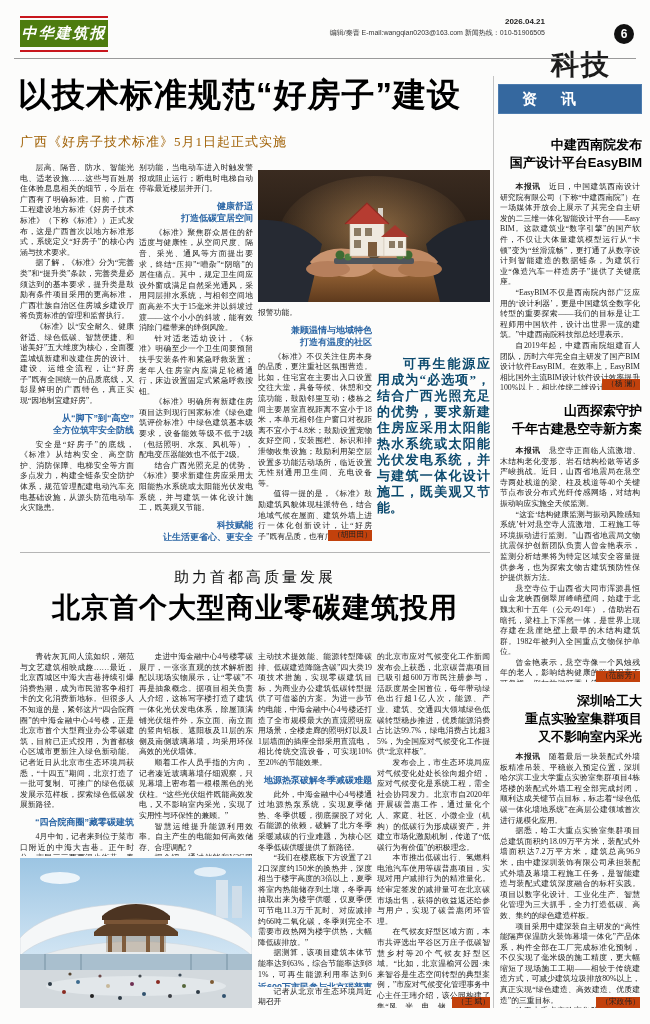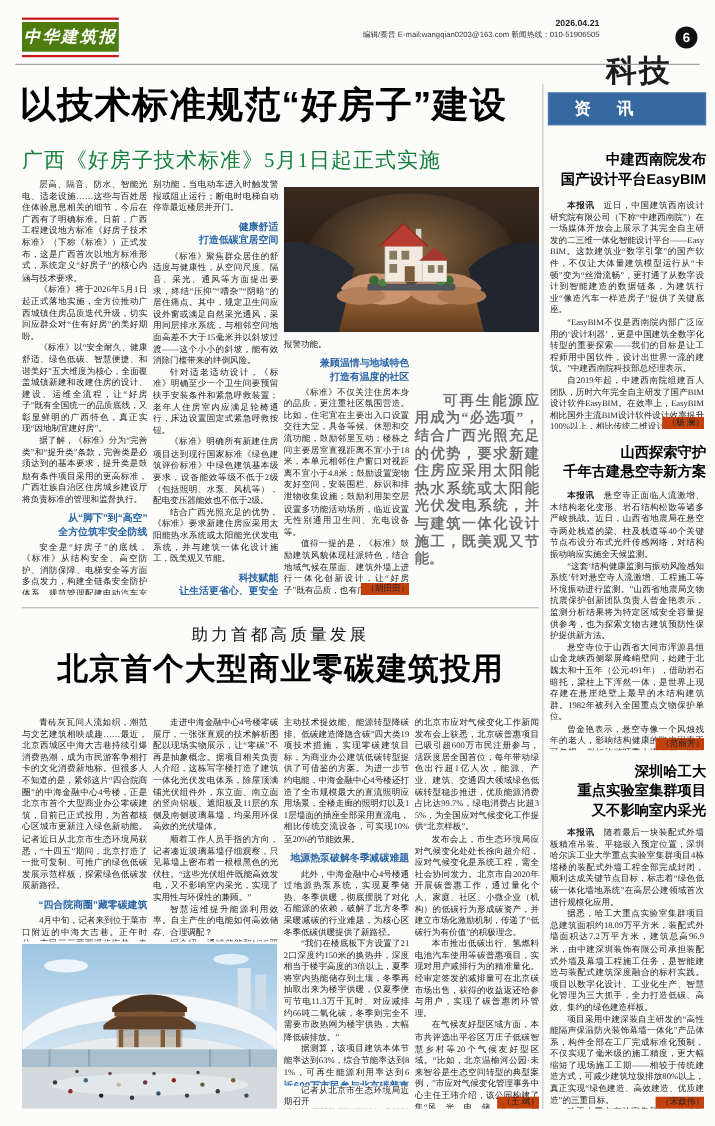--- a/index.html
+++ b/index.html
@@ -18,31 +18,31 @@
   .page-badge{width:20px;height:20px;border-radius:50%;background:#111;color:#fff;display:flex;
               align-items:center;justify-content:center;font-size:12px;font-weight:bold;
               font-family:"Liberation Sans",sans-serif;}
   .rule{background:#9a9a9a;height:1px;}
   .vrule{background:#c4c4c4;width:1px;}
   
   .headline{font-family:"Liberation Sans","DejaVu Sans",sans-serif;font-weight:900;color:#000;}
   .h1{font-size:33px;line-height:37px;letter-spacing:1px;}
   .h2{font-size:28px;line-height:32px;text-align:center;letter-spacing:1px;}
   .kicker{font-size:15px;text-align:center;color:#111;letter-spacing:3px;}
-  .subtitle{font-size:19px;color:#15803d;letter-spacing:1px;}
+  .subtitle{font-size:13px;color:#a16207;letter-spacing:1px;}
   .col{position:absolute;overflow:hidden;text-align:justify;font-size:7.8px;line-height:10.6px;
        word-break:break-all;color:#222;}
   .col p{margin:0;text-indent:2em;}
   .col p.noindent{text-indent:0;}
   .subhead{color:#2b66a5;font-weight:bold;text-align:right;text-indent:0 !important;
            font-family:"Liberation Sans","DejaVu Sans",sans-serif;font-size:9px;line-height:12px;
            margin:5px 0 4px 0;word-break:keep-all;}
   .byline{position:absolute;right:0;bottom:0;background:#c2410c;padding-left:5px;text-indent:0;
           font-size:7.8px;}
-  .quote{font-size:13px;line-height:16px;font-weight:bold;color:#737373;text-align:justify;
+  .quote{font-size:13px;line-height:16px;font-weight:bold;color:#0c4a6e;text-align:justify;
          word-break:break-all;}
   .quote p{margin:0;text-indent:2em;}
   
   .info-box{background:#35689f;color:#fff;display:flex;align-items:center;
             font-weight:bold;font-size:15px;letter-spacing:1.6em;text-indent:1.6em;
             font-family:"Liberation Sans",sans-serif;box-shadow:inset 0 0 0 1px #4d7cae;}
   .side-title{font-family:"Liberation Sans","DejaVu Sans",sans-serif;font-weight:bold;color:#000;
               font-size:13px;line-height:18px;text-align:right;padding-right:4px;word-break:keep-all;}
   .lead{font-weight:bold;}
   .photo{position:absolute;overflow:hidden;}
@@ -65,23 +65,22 @@
   </div>
   <div class="abs section-name" style="left:551px;top:14px;margin-top:32px;">科技</div>
   <div class="abs page-badge" style="left:614px;top:24px;">6</div>
   <div class="abs rule" style="left:14px;top:58px;width:622px;"></div>
 
   <div class="abs headline h1" style="left:18px;top:76px;width:472px;">以技术标准规范“好房子”建设</div>
   <div class="abs subtitle" style="left:20px;top:133px;width:470px;">广西《好房子技术标准》5月1日起正式实施</div>
 
   <div class="col" style="left:20px;top:163px;width:114px;height:378px;">
     <p>层高、隔音、防水、智能光电、适老设施……这些与百姓居住体验息息相关的细节，今后在广西有了明确标准。日前，广西工程建设地方标准《好房子技术标准》（下称《标准》）正式发布，这是广西首次以地方标准形式，系统定义“好房子”的核心内涵与技术要求。</p>
-    <p>《标准》将于2026年5月1日起正式落地实施，全方位推动广西城镇住房品质迭代升级，切实回应群众对“住有好房”的美好期盼。</p>
+    <p>据了解，《标准》分为“完善类”和“提升类”条款，完善类是必须达到的基本要求，提升类是鼓励有条件项目采用的更高标准，广西壮族自治区住房城乡建设厅将负责标准的管理和监督执行。</p>
     <p>《标准》以“安全耐久、健康舒适、绿色低碳、智慧便捷、和谐美好”五大维度为核心，全面覆盖城镇新建和改建住房的设计、建设、运维全流程，让“好房子”既有全国统一的品质底线，又彰显鲜明的广西特色，真正实现“因地制宜建好房”。</p>
-    <p>据了解，《标准》分为“完善类”和“提升类”条款，完善类是必须达到的基本要求，提升类是鼓励有条件项目采用的更高标准，广西壮族自治区住房城乡建设厅将负责标准的管理和监督执行。</p>
     <div class="subhead">
       <div>从“脚下”到“高空”</div>
       <div>全方位筑牢安全防线</div>
     </div>
     <p>安全是“好房子”的底线，《标准》从结构安全、高空防护、消防保障、电梯安全等方面多点发力，构建全链条安全防护体系，规范管理配建电动汽车充电基础设施，从源头防范电动车火灾隐患。</p>
 
   </div>
 
   <div class="col" style="left:139px;top:163px;width:114px;height:378px;">
     <p class="noindent">别功能，当电动车进入时触发警报或阻止运行；断电时电梯自动停靠最近楼层并开门。</p>

